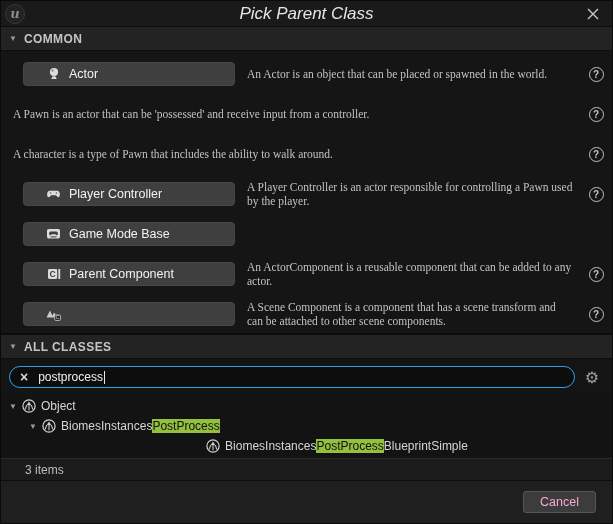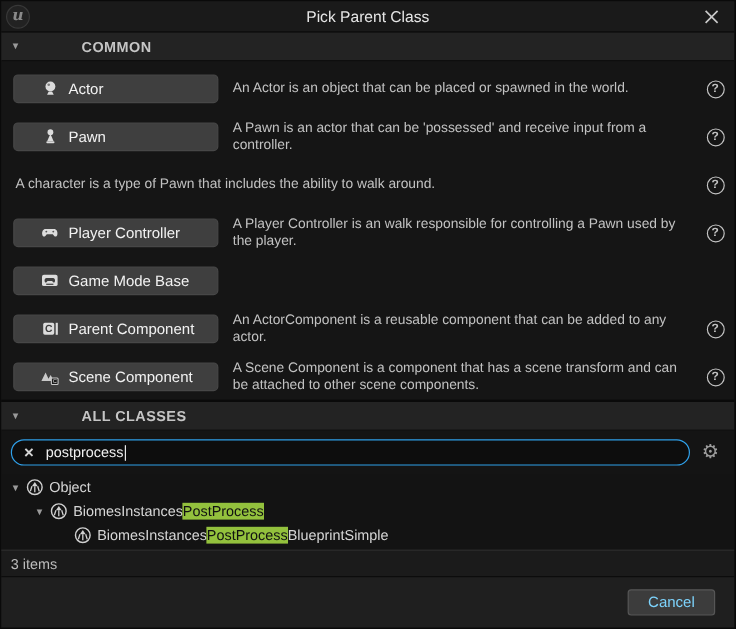--- a/index.html
+++ b/index.html
@@ -7,57 +7,57 @@
   body { font-family:"Liberation Sans","DejaVu Sans",sans-serif; }
   .dialog {
     width:613px; height:524px; background:#151515; color:#e0e0e0;
     display:flex; flex-direction:column; overflow:hidden; position:relative;
     border:1px solid #0a0a0a;
   }
   
   .titlebar { height:26px; background:#1a1a1a; display:flex; align-items:center; position:relative; flex:0 0 auto; border-bottom:1px solid #0c0c0c; }
   .ue-logo { width:20px; height:20px; border-radius:50%; background:#222; border:1px solid #383838; margin-left:4px;
     display:flex; align-items:center; justify-content:center; color:#8a8a8a; font-family:"DejaVu Serif",serif; font-style:italic; font-weight:bold; font-size:13px; line-height:1; }
-  .title { position:absolute; left:0; right:0; text-align:center; font-size:13px; color:#e6e6e6; pointer-events:none; }
+  .title { position:absolute; left:0; right:0; text-align:center; font-size:17px; color:#e6e6e6; pointer-events:none;font-style:italic; }
   .close-btn { margin-left:auto; margin-right:10px; width:18px; height:18px; display:flex; align-items:center; justify-content:center; cursor:pointer; z-index:2; }
   .close-btn svg { display:block; }
   
   .sect-header { height:24px; background:#232323; display:flex; align-items:center; padding-left:8px; flex:0 0 auto; border-bottom:1px solid #0e0e0e; }
   .tri { font-size:8px; color:#9a9a9a; margin-right:7px; }
-  .sect-title { font-size:12px; font-weight:bold; color:#c5c5c5; letter-spacing:0.4px;margin-left:44px; }
+  .sect-title { font-size:12px; font-weight:bold; color:#c5c5c5; letter-spacing:0.4px; }
   
   .common-list { height:282px; background:#151515; flex:0 0 auto; padding-top:3px; }
   .crow { height:40px; display:flex; align-items:center; }
-  .class-btn { width:171px; height:24px; margin-left:10px; background:#3f3f3f; border:1px solid #474747; border-radius:4px;
+  .class-btn { width:212px; height:24px; margin-left:22px; background:#3f3f3f; border:1px solid #474747; border-radius:4px;
     display:flex; align-items:center; padding-left:21px; cursor:pointer; flex:0 0 auto; }
   .class-btn .cicon { width:17px; height:17px; margin-right:7px; display:flex; align-items:center; justify-content:center; }
   .class-btn .clabel { font-size:12.5px; color:#f2f2f2; white-space:nowrap; }
-  .cdesc { flex:1; margin-left:12px; margin-right:6px; font-size:11.5px; line-height:14px; color:#c2c2c2; }
+  .cdesc { flex:1; margin-left:12px; margin-right:6px; font-size:11.5px; line-height:14px; color:#c2c2c2;font-family:Liberation Serif, serif; }
   .chelp { width:32px; display:flex; align-items:center; justify-content:center; flex:0 0 auto; }
   .help-circle { width:15px; height:15px; border:1.5px solid #c2c2c2; border-radius:50%; display:flex; align-items:center; justify-content:center;
     font-size:10px; font-weight:bold; color:#c2c2c2; cursor:pointer; }
   
   .gap-divider { height:2px; background:#0a0a0a; flex:0 0 auto; }
   .search-row { height:36px; background:#141414; display:flex; align-items:center; padding:0 8px; flex:0 0 auto; }
   .search-box { flex:1; height:22px; border:1px solid #2f9fe8; border-radius:11px; background:#0d0d0d;
     display:flex; align-items:center; padding:0 10px; }
   .search-clear { font-size:14px; color:#d5d5d5; margin-right:10px; cursor:pointer; line-height:1; font-weight:bold; }
   .search-text { font-size:12px; color:#f0f0f0; white-space:pre; }
   .caret { display:inline-block; width:1px; height:13px; background:#e8e8e8; margin-left:1px; vertical-align:middle; }
   .gear { width:24px; text-align:center; font-size:16px; color:#9d9d9d; margin-left:5px; cursor:pointer; }
   .tree { height:63px; background:#131313; flex:0 0 auto; padding-top:1px; }
   .trow { height:20px; display:flex; align-items:center; font-size:12px; color:#d6d6d6; cursor:pointer; }
   .trow .texp { width:12px; font-size:8px; color:#9a9a9a; text-align:center; flex:0 0 auto; }
   .trow .ticon { width:16px; height:16px; margin:0 4px 0 2px; flex:0 0 auto; }
   .hl { background:#93c13d; color:#111; }
-  .status-bar { height:22px; background:#1b1b1b; border-top:1px solid #2c2c2c; display:flex; align-items:center; padding-left:8px; flex:0 0 auto; }
+  .status-bar { height:22px; background:#1b1b1b; border-top:1px solid #2c2c2c; display:flex; align-items:center; padding-left:24px; flex:0 0 auto; }
   .status-text { font-size:12px; color:#bdbdbd; }
   
   .footer { flex:1; background:#1f1f1f; border-top:1px solid #0c0c0c; display:flex; align-items:center; justify-content:flex-end; padding-right:16px; }
-  .cancel-btn { background:#3c3c3c; border:1px solid #565656; border-radius:3px; color:#7dd3fc; font-size:12.5px;
+  .cancel-btn { background:#3c3c3c; border:1px solid #565656; border-radius:3px; color:#f9a8d4; font-size:12.5px;
     padding:3px 16px; cursor:pointer; font-family:inherit; }
 </style>
 </head>
 <body>
 
 <div class="dialog">
 
   <div class="titlebar">
     <div class="ue-logo">u</div>
     <div class="title">Pick Parent Class</div>
@@ -84,30 +84,20 @@
             </svg>
           </span>
           <span class="clabel">Actor</span>
         </div>
         <div class="cdesc">An Actor is an object that can be placed or spawned in the world.</div>
         <div class="chelp">
           <span class="help-circle">?</span>
         </div>
       </div>
       <div class="crow">
-        <div class="class-btn">
-          <span class="cicon">
-            <svg width="16" height="16" viewBox="0 0 16 16">
-              <circle cx="8" cy="4.2" r="2.4" fill="#dcdcdc"></circle>
-              <path d="M8,5.5 L10.6,11.5 L5.4,11.5 Z" fill="#dcdcdc"></path>
-              <rect x="4.6" y="11.7" width="6.8" height="1.7" rx="0.8" fill="#dcdcdc"></rect>
-            </svg>
-          </span>
-          <span class="clabel">Pawn</span>
-        </div>
         <div class="cdesc">A Pawn is an actor that can be 'possessed' and receive input from a controller.</div>
         <div class="chelp">
           <span class="help-circle">?</span>
         </div>
       </div>
       <div class="crow">
         <div class="cdesc">A character is a type of Pawn that includes the ability to walk around.</div>
         <div class="chelp">
           <span class="help-circle">?</span>
         </div>
@@ -116,21 +106,21 @@
         <div class="class-btn">
           <span class="cicon">
             <svg width="17" height="16" viewBox="0 0 17 16">
               <path d="M5,4.8 L12,4.8 C14,4.8 15.2,6.8 14.8,9.4 C14.5,11.2 13.1,11.7 12,10.4 L11,9.3 L6,9.3 L5,10.4 C3.9,11.7 2.5,11.2 2.2,9.4 C1.8,6.8 3,4.8 5,4.8 Z" fill="#dcdcdc"></path>
               <circle cx="5.6" cy="7" r="0.8" fill="#555"></circle>
               <circle cx="11.4" cy="7" r="0.8" fill="#555"></circle>
             </svg>
           </span>
           <span class="clabel">Player Controller</span>
         </div>
-        <div class="cdesc">A Player Controller is an walk responsible for controlling a Pawn used by the player.</div>
+        <div class="cdesc">A Player Controller is an actor responsible for controlling a Pawn used by the player.</div>
         <div class="chelp">
           <span class="help-circle">?</span>
         </div>
       </div>
       <div class="crow">
         <div class="class-btn">
           <span class="cicon">
             <svg width="17" height="16" viewBox="0 0 17 16">
               <rect x="2" y="3" width="13" height="9.4" rx="1.6" fill="#dcdcdc"></rect>
               <path d="M5.8,5.6 L11.2,5.6 C12.4,5.6 13.1,6.8 12.8,8.3 C12.6,9.4 11.8,9.7 11.1,8.9 L10.4,8.2 L6.6,8.2 L5.9,8.9 C5.2,9.7 4.4,9.4 4.2,8.3 C3.9,6.8 4.6,5.6 5.8,5.6 Z" fill="#3f3f3f"></path>
@@ -159,21 +149,20 @@
       </div>
       <div class="crow">
         <div class="class-btn">
           <span class="cicon">
             <svg width="17" height="16" viewBox="0 0 17 16">
               <path d="M1.5,11.5 L5,4.5 L7.4,9.6 L9.2,6.4 L12,11.5 Z" fill="#c9c9c9"></path>
               <rect x="9.8" y="9" width="5.6" height="5.4" rx="0.8" fill="#1c1c1c" stroke="#c9c9c9" stroke-width="0.9"></rect>
               <text x="12.6" y="13.2" text-anchor="middle" font-size="4.8" fill="#dcdcdc" font-family="sans-serif">C</text>
             </svg>
           </span>
-          <span class="clabel">Scene Component</span>
         </div>
         <div class="cdesc">A Scene Component is a component that has a scene transform and can be attached to other scene components.</div>
         <div class="chelp">
           <span class="help-circle">?</span>
         </div>
       </div>
     </div>
 
   <div class="gap-divider"></div>
 
@@ -203,21 +192,21 @@
       </div>
       <div class="trow" style="padding-left: 26px;">
         <span class="texp">▼</span>
         <span class="ticon"><svg width="16" height="16" viewBox="0 0 16 16">
             <circle cx="8" cy="8" r="6.1" fill="none" stroke="#cfcfcf" stroke-width="1.2"></circle>
             <path d="M8,3.6 L10.4,7.2 L5.6,7.2 Z" fill="#cfcfcf"></path>
             <path d="M5.6,7.2 L4.3,11.4 M10.4,7.2 L11.7,11.4 M8,7.2 L8,12.2" stroke="#cfcfcf" stroke-width="1.1" fill="none"></path>
           </svg></span>
         <span><span>BiomesInstances</span><span class="hl">PostProcess</span></span>
       </div>
-      <div class="trow" style="padding-left: 46px;">
+      <div class="trow" style="padding-left: 46px; justify-content: center;">
         <span class="texp"></span>
         <span class="ticon"><svg width="16" height="16" viewBox="0 0 16 16">
             <circle cx="8" cy="8" r="6.1" fill="none" stroke="#cfcfcf" stroke-width="1.2"></circle>
             <path d="M8,3.6 L10.4,7.2 L5.6,7.2 Z" fill="#cfcfcf"></path>
             <path d="M5.6,7.2 L4.3,11.4 M10.4,7.2 L11.7,11.4 M8,7.2 L8,12.2" stroke="#cfcfcf" stroke-width="1.1" fill="none"></path>
           </svg></span>
         <span><span>BiomesInstances</span><span class="hl">PostProcess</span><span>BlueprintSimple</span></span>
       </div>
     </div>
 

